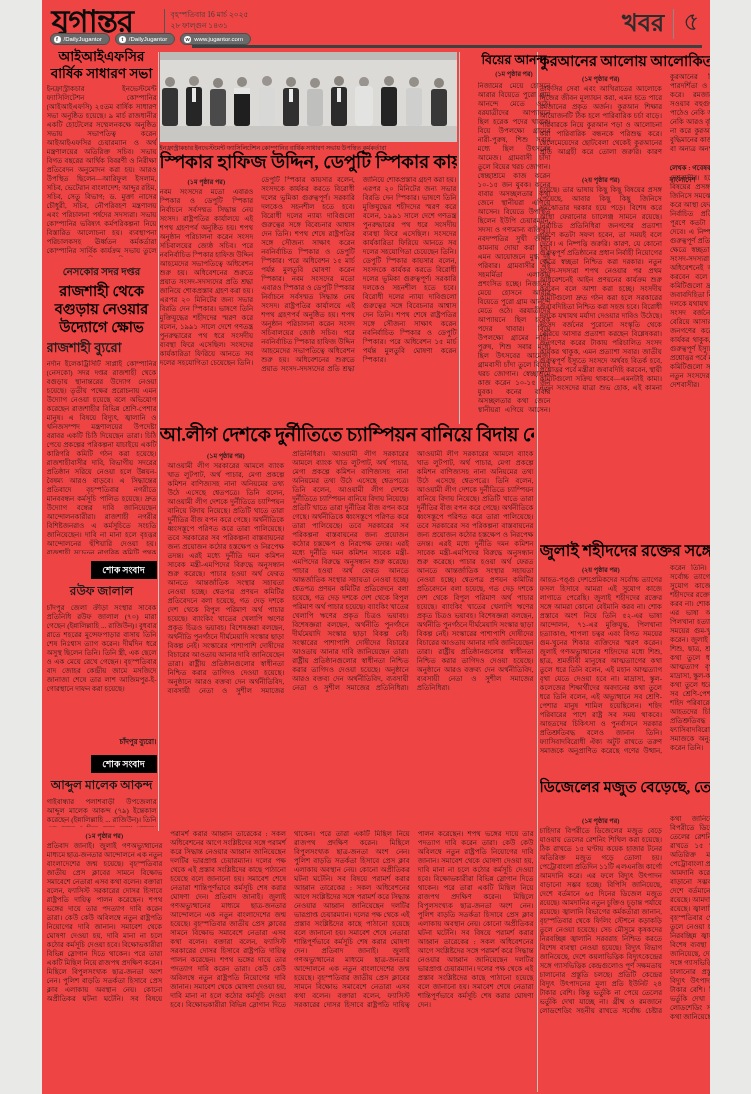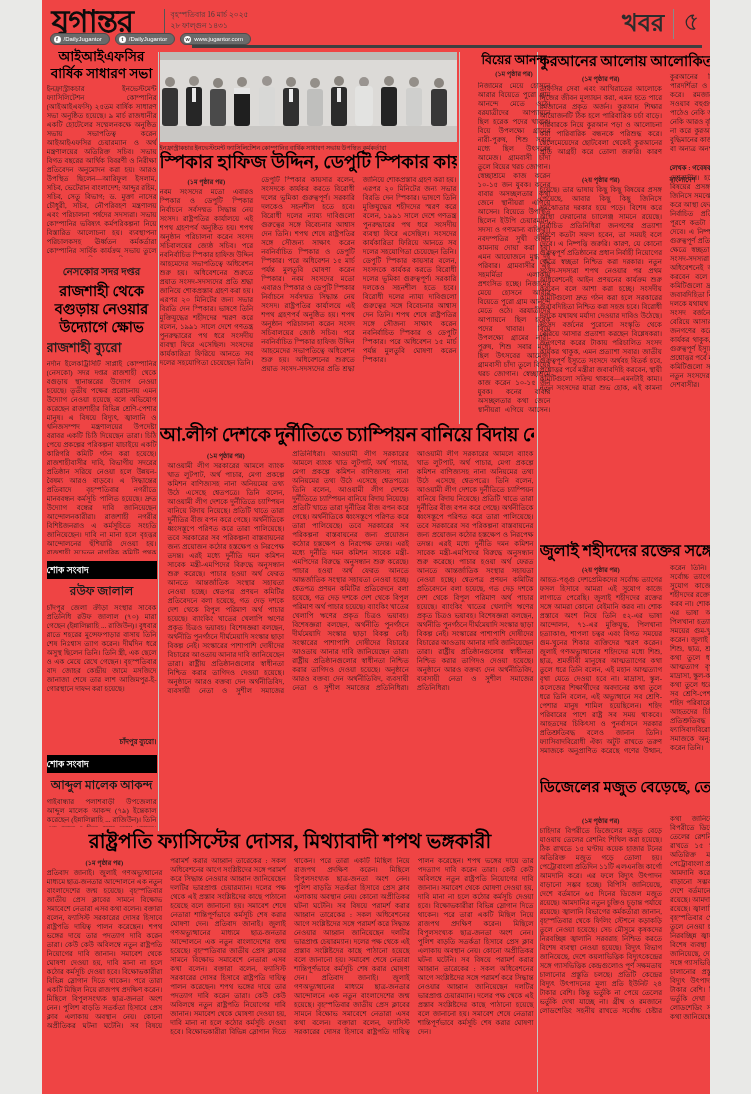--- a/index.html
+++ b/index.html
@@ -32,22 +32,22 @@
   .cols4{column-count:4;column-gap:8px;}
   
   .left-rail{position:absolute;left:5px;top:48px;width:110px;height:779px;overflow:hidden;}
   .iifc-h{font-size:13.5px;line-height:17px;}
   .iifc-b{height:172px;margin-top:3px;}
   .kicker{font-weight:bold;font-size:10px;text-align:center;margin-top:7px;}
   .nesco-h{font-size:14.5px;line-height:18px;margin-top:1px;}
   .byline{font-weight:bold;font-size:13px;margin:2px 0 1px;}
   .nesco-b{height:194px;}
   .obit{margin-top:7px;}
-  .obit-bar{background:#000;color:#fff;font-size:9px;font-weight:bold;
-            padding:1.5px 0;}
+  .obit-bar{background:#000;color:#fff;text-align:center;font-size:9px;font-weight:bold;
+            padding:1.5px 0;margin-left:44px;}
   .obit-name{text-align:center;font-weight:bold;font-size:12px;margin:3px 0 2px;}
   .obit1-b{height:108px;}
   .obit2-b{height:84px;}
   .sign{font-size:7px;font-weight:bold;text-align:right;margin-top:24px;}
   
   .photo-wrap{position:absolute;left:118px;top:52px;width:297px;}
   .caption{font-size:6.2px;line-height:8px;color:#222;margin-top:2px;}
   .speaker{position:absolute;left:118px;top:150px;width:297px;}
   .speaker .hl{font-size:18px;line-height:24px;}
   .speaker-b{height:240px;margin-top:2px;}
@@ -223,21 +223,20 @@
 
   <div class="league">
     <div class="hl nowrap">আ.লীগ দেশকে দুর্নীতিতে চ্যাম্পিয়ন বানিয়ে বিদায় নেয়</div>
     <div class="body-txt cols3 league-b">
       <div class="cont">(১ম পৃষ্ঠার পর)</div>
       <span>আওয়ামী লীগ সরকারের আমলে ব্যাংক খাত লুটপাট, অর্থ পাচার, মেগা প্রকল্পে কমিশন বাণিজ্যসহ নানা অনিয়মের তথ্য উঠে এসেছে শ্বেতপত্রে। তিনি বলেন, আওয়ামী লীগ দেশকে দুর্নীতিতে চ্যাম্পিয়ন বানিয়ে বিদায় নিয়েছে। প্রতিটি খাতে তারা দুর্নীতির বীজ বপন করে গেছে। অর্থনীতিকে ধ্বংসস্তূপে পরিণত করে তারা পালিয়েছে। তবে সরকারের সব পরিকল্পনা বাস্তবায়নের জন্য প্রয়োজন কঠোর হস্তক্ষেপ ও নিরপেক্ষ তদন্ত। এরই মধ্যে দুর্নীতি দমন কমিশন সাবেক মন্ত্রী-এমপিদের বিরুদ্ধে অনুসন্ধান শুরু করেছে। পাচার হওয়া অর্থ ফেরত আনতে আন্তর্জাতিক সংস্থার সহায়তা নেওয়া হচ্ছে। শ্বেতপত্র প্রণয়ন কমিটির প্রতিবেদনে বলা হয়েছে, গত দেড় দশকে দেশ থেকে বিপুল পরিমাণ অর্থ পাচার হয়েছে। ব্যাংকিং খাতের খেলাপি ঋণের প্রকৃত চিত্রও ভয়াবহ। বিশেষজ্ঞরা বলছেন, অর্থনীতি পুনর্গঠনে দীর্ঘমেয়াদি সংস্কার ছাড়া বিকল্প নেই। সংস্কারের পাশাপাশি দোষীদের বিচারের আওতায় আনার দাবি জানিয়েছেন তারা। রাষ্ট্রীয় প্রতিষ্ঠানগুলোর স্বাধীনতা নিশ্চিত করার তাগিদও দেওয়া হয়েছে। অনুষ্ঠানে আরও বক্তব্য দেন অর্থনীতিবিদ, ব্যবসায়ী নেতা ও সুশীল সমাজের প্রতিনিধিরা। আওয়ামী লীগ সরকারের আমলে ব্যাংক খাত লুটপাট, অর্থ পাচার, মেগা প্রকল্পে কমিশন বাণিজ্যসহ নানা অনিয়মের তথ্য উঠে এসেছে শ্বেতপত্রে। তিনি বলেন, আওয়ামী লীগ দেশকে দুর্নীতিতে চ্যাম্পিয়ন বানিয়ে বিদায় নিয়েছে। প্রতিটি খাতে তারা দুর্নীতির বীজ বপন করে গেছে। অর্থনীতিকে ধ্বংসস্তূপে পরিণত করে তারা পালিয়েছে। তবে সরকারের সব পরিকল্পনা বাস্তবায়নের জন্য প্রয়োজন কঠোর হস্তক্ষেপ ও নিরপেক্ষ তদন্ত। এরই মধ্যে দুর্নীতি দমন কমিশন সাবেক মন্ত্রী-এমপিদের বিরুদ্ধে অনুসন্ধান শুরু করেছে। পাচার হওয়া অর্থ ফেরত আনতে আন্তর্জাতিক সংস্থার সহায়তা নেওয়া হচ্ছে। শ্বেতপত্র প্রণয়ন কমিটির প্রতিবেদনে বলা হয়েছে, গত দেড় দশকে দেশ থেকে বিপুল পরিমাণ অর্থ পাচার হয়েছে। ব্যাংকিং খাতের খেলাপি ঋণের প্রকৃত চিত্রও ভয়াবহ। বিশেষজ্ঞরা বলছেন, অর্থনীতি পুনর্গঠনে দীর্ঘমেয়াদি সংস্কার ছাড়া বিকল্প নেই। সংস্কারের পাশাপাশি দোষীদের বিচারের আওতায় আনার দাবি জানিয়েছেন তারা। রাষ্ট্রীয় প্রতিষ্ঠানগুলোর স্বাধীনতা নিশ্চিত করার তাগিদও দেওয়া হয়েছে। অনুষ্ঠানে আরও বক্তব্য দেন অর্থনীতিবিদ, ব্যবসায়ী নেতা ও সুশীল সমাজের প্রতিনিধিরা। আওয়ামী লীগ সরকারের আমলে ব্যাংক খাত লুটপাট, অর্থ পাচার, মেগা প্রকল্পে কমিশন বাণিজ্যসহ নানা অনিয়মের তথ্য উঠে এসেছে শ্বেতপত্রে। তিনি বলেন, আওয়ামী লীগ দেশকে দুর্নীতিতে চ্যাম্পিয়ন বানিয়ে বিদায় নিয়েছে। প্রতিটি খাতে তারা দুর্নীতির বীজ বপন করে গেছে। অর্থনীতিকে ধ্বংসস্তূপে পরিণত করে তারা পালিয়েছে। তবে সরকারের সব পরিকল্পনা বাস্তবায়নের জন্য প্রয়োজন কঠোর হস্তক্ষেপ ও নিরপেক্ষ তদন্ত। এরই মধ্যে দুর্নীতি দমন কমিশন সাবেক মন্ত্রী-এমপিদের বিরুদ্ধে অনুসন্ধান শুরু করেছে। পাচার হওয়া অর্থ ফেরত আনতে আন্তর্জাতিক সংস্থার সহায়তা নেওয়া হচ্ছে। শ্বেতপত্র প্রণয়ন কমিটির প্রতিবেদনে বলা হয়েছে, গত দেড় দশকে দেশ থেকে বিপুল পরিমাণ অর্থ পাচার হয়েছে। ব্যাংকিং খাতের খেলাপি ঋণের প্রকৃত চিত্রও ভয়াবহ। বিশেষজ্ঞরা বলছেন, অর্থনীতি পুনর্গঠনে দীর্ঘমেয়াদি সংস্কার ছাড়া বিকল্প নেই। সংস্কারের পাশাপাশি দোষীদের বিচারের আওতায় আনার দাবি জানিয়েছেন তারা। রাষ্ট্রীয় প্রতিষ্ঠানগুলোর স্বাধীনতা নিশ্চিত করার তাগিদও দেওয়া হয়েছে। অনুষ্ঠানে আরও বক্তব্য দেন অর্থনীতিবিদ, ব্যবসায়ী নেতা ও সুশীল সমাজের প্রতিনিধিরা।</span>
     </div>
   </div>
 
   <div class="president">
-    <div class="hl nowrap">রাষ্ট্রপতি ফ্যাসিস্টের দোসর, মিথ্যাবাদী শপথ ভঙ্গকারী</div>
     <div class="body-txt cols4 president-b">
       <div class="cont">(১ম পৃষ্ঠার পর)</div>
       <span>প্রতিবাদ জানাই। জুলাই গণঅভ্যুত্থানের মাধ্যমে ছাত্র-জনতার আন্দোলনে এক নতুন বাংলাদেশের জন্ম হয়েছে। বৃহস্পতিবার জাতীয় প্রেস ক্লাবের সামনে বিক্ষোভ সমাবেশে নেতারা এসব কথা বলেন। বক্তারা বলেন, ফ্যাসিস্ট সরকারের দোসর হিসাবে রাষ্ট্রপতি দায়িত্ব পালন করেছেন। শপথ ভঙ্গের দায়ে তার পদত্যাগ দাবি করেন তারা। কেউ কেউ অবিলম্বে নতুন রাষ্ট্রপতি নিয়োগের দাবি জানান। সমাবেশ থেকে ঘোষণা দেওয়া হয়, দাবি মানা না হলে কঠোর কর্মসূচি দেওয়া হবে। বিক্ষোভকারীরা বিভিন্ন স্লোগান দিতে থাকেন। পরে তারা একটি মিছিল নিয়ে রাজপথ প্রদক্ষিণ করেন। মিছিলে বিপুলসংখ্যক ছাত্র-জনতা অংশ নেন। পুলিশ বাড়তি সতর্কতা হিসাবে প্রেস ক্লাব এলাকায় অবস্থান নেয়। কোনো অপ্রীতিকর ঘটনা ঘটেনি। সব বিষয়ে পরামর্শ করার আহ্বান তারেকের : সকল অধিবেশনের আগে সংশ্লিষ্টদের সঙ্গে পরামর্শ করে সিদ্ধান্ত নেওয়ার আহ্বান জানিয়েছেন দলটির ভারপ্রাপ্ত চেয়ারম্যান। দলের পক্ষ থেকে এই প্রস্তাব সংশ্লিষ্টদের কাছে পাঠানো হয়েছে বলে জানানো হয়। সমাবেশ শেষে নেতারা শান্তিপূর্ণভাবে কর্মসূচি শেষ করার ঘোষণা দেন। প্রতিবাদ জানাই। জুলাই গণঅভ্যুত্থানের মাধ্যমে ছাত্র-জনতার আন্দোলনে এক নতুন বাংলাদেশের জন্ম হয়েছে। বৃহস্পতিবার জাতীয় প্রেস ক্লাবের সামনে বিক্ষোভ সমাবেশে নেতারা এসব কথা বলেন। বক্তারা বলেন, ফ্যাসিস্ট সরকারের দোসর হিসাবে রাষ্ট্রপতি দায়িত্ব পালন করেছেন। শপথ ভঙ্গের দায়ে তার পদত্যাগ দাবি করেন তারা। কেউ কেউ অবিলম্বে নতুন রাষ্ট্রপতি নিয়োগের দাবি জানান। সমাবেশ থেকে ঘোষণা দেওয়া হয়, দাবি মানা না হলে কঠোর কর্মসূচি দেওয়া হবে। বিক্ষোভকারীরা বিভিন্ন স্লোগান দিতে থাকেন। পরে তারা একটি মিছিল নিয়ে রাজপথ প্রদক্ষিণ করেন। মিছিলে বিপুলসংখ্যক ছাত্র-জনতা অংশ নেন। পুলিশ বাড়তি সতর্কতা হিসাবে প্রেস ক্লাব এলাকায় অবস্থান নেয়। কোনো অপ্রীতিকর ঘটনা ঘটেনি। সব বিষয়ে পরামর্শ করার আহ্বান তারেকের : সকল অধিবেশনের আগে সংশ্লিষ্টদের সঙ্গে পরামর্শ করে সিদ্ধান্ত নেওয়ার আহ্বান জানিয়েছেন দলটির ভারপ্রাপ্ত চেয়ারম্যান। দলের পক্ষ থেকে এই প্রস্তাব সংশ্লিষ্টদের কাছে পাঠানো হয়েছে বলে জানানো হয়। সমাবেশ শেষে নেতারা শান্তিপূর্ণভাবে কর্মসূচি শেষ করার ঘোষণা দেন। প্রতিবাদ জানাই। জুলাই গণঅভ্যুত্থানের মাধ্যমে ছাত্র-জনতার আন্দোলনে এক নতুন বাংলাদেশের জন্ম হয়েছে। বৃহস্পতিবার জাতীয় প্রেস ক্লাবের সামনে বিক্ষোভ সমাবেশে নেতারা এসব কথা বলেন। বক্তারা বলেন, ফ্যাসিস্ট সরকারের দোসর হিসাবে রাষ্ট্রপতি দায়িত্ব পালন করেছেন। শপথ ভঙ্গের দায়ে তার পদত্যাগ দাবি করেন তারা। কেউ কেউ অবিলম্বে নতুন রাষ্ট্রপতি নিয়োগের দাবি জানান। সমাবেশ থেকে ঘোষণা দেওয়া হয়, দাবি মানা না হলে কঠোর কর্মসূচি দেওয়া হবে। বিক্ষোভকারীরা বিভিন্ন স্লোগান দিতে থাকেন। পরে তারা একটি মিছিল নিয়ে রাজপথ প্রদক্ষিণ করেন। মিছিলে বিপুলসংখ্যক ছাত্র-জনতা অংশ নেন। পুলিশ বাড়তি সতর্কতা হিসাবে প্রেস ক্লাব এলাকায় অবস্থান নেয়। কোনো অপ্রীতিকর ঘটনা ঘটেনি। সব বিষয়ে পরামর্শ করার আহ্বান তারেকের : সকল অধিবেশনের আগে সংশ্লিষ্টদের সঙ্গে পরামর্শ করে সিদ্ধান্ত নেওয়ার আহ্বান জানিয়েছেন দলটির ভারপ্রাপ্ত চেয়ারম্যান। দলের পক্ষ থেকে এই প্রস্তাব সংশ্লিষ্টদের কাছে পাঠানো হয়েছে বলে জানানো হয়। সমাবেশ শেষে নেতারা শান্তিপূর্ণভাবে কর্মসূচি শেষ করার ঘোষণা দেন।</span>
     </div>
   </div>
 
   <div class="rr quran" style="position:absolute;">
     <div class="hl nowrap">কুরআনের আলোয় আলোকিত হোক সিয়াম সাধনা</div>
     <div class="body-txt cols2 quran-b">
       <div class="cont">(১ম পৃষ্ঠার পর)</div>

